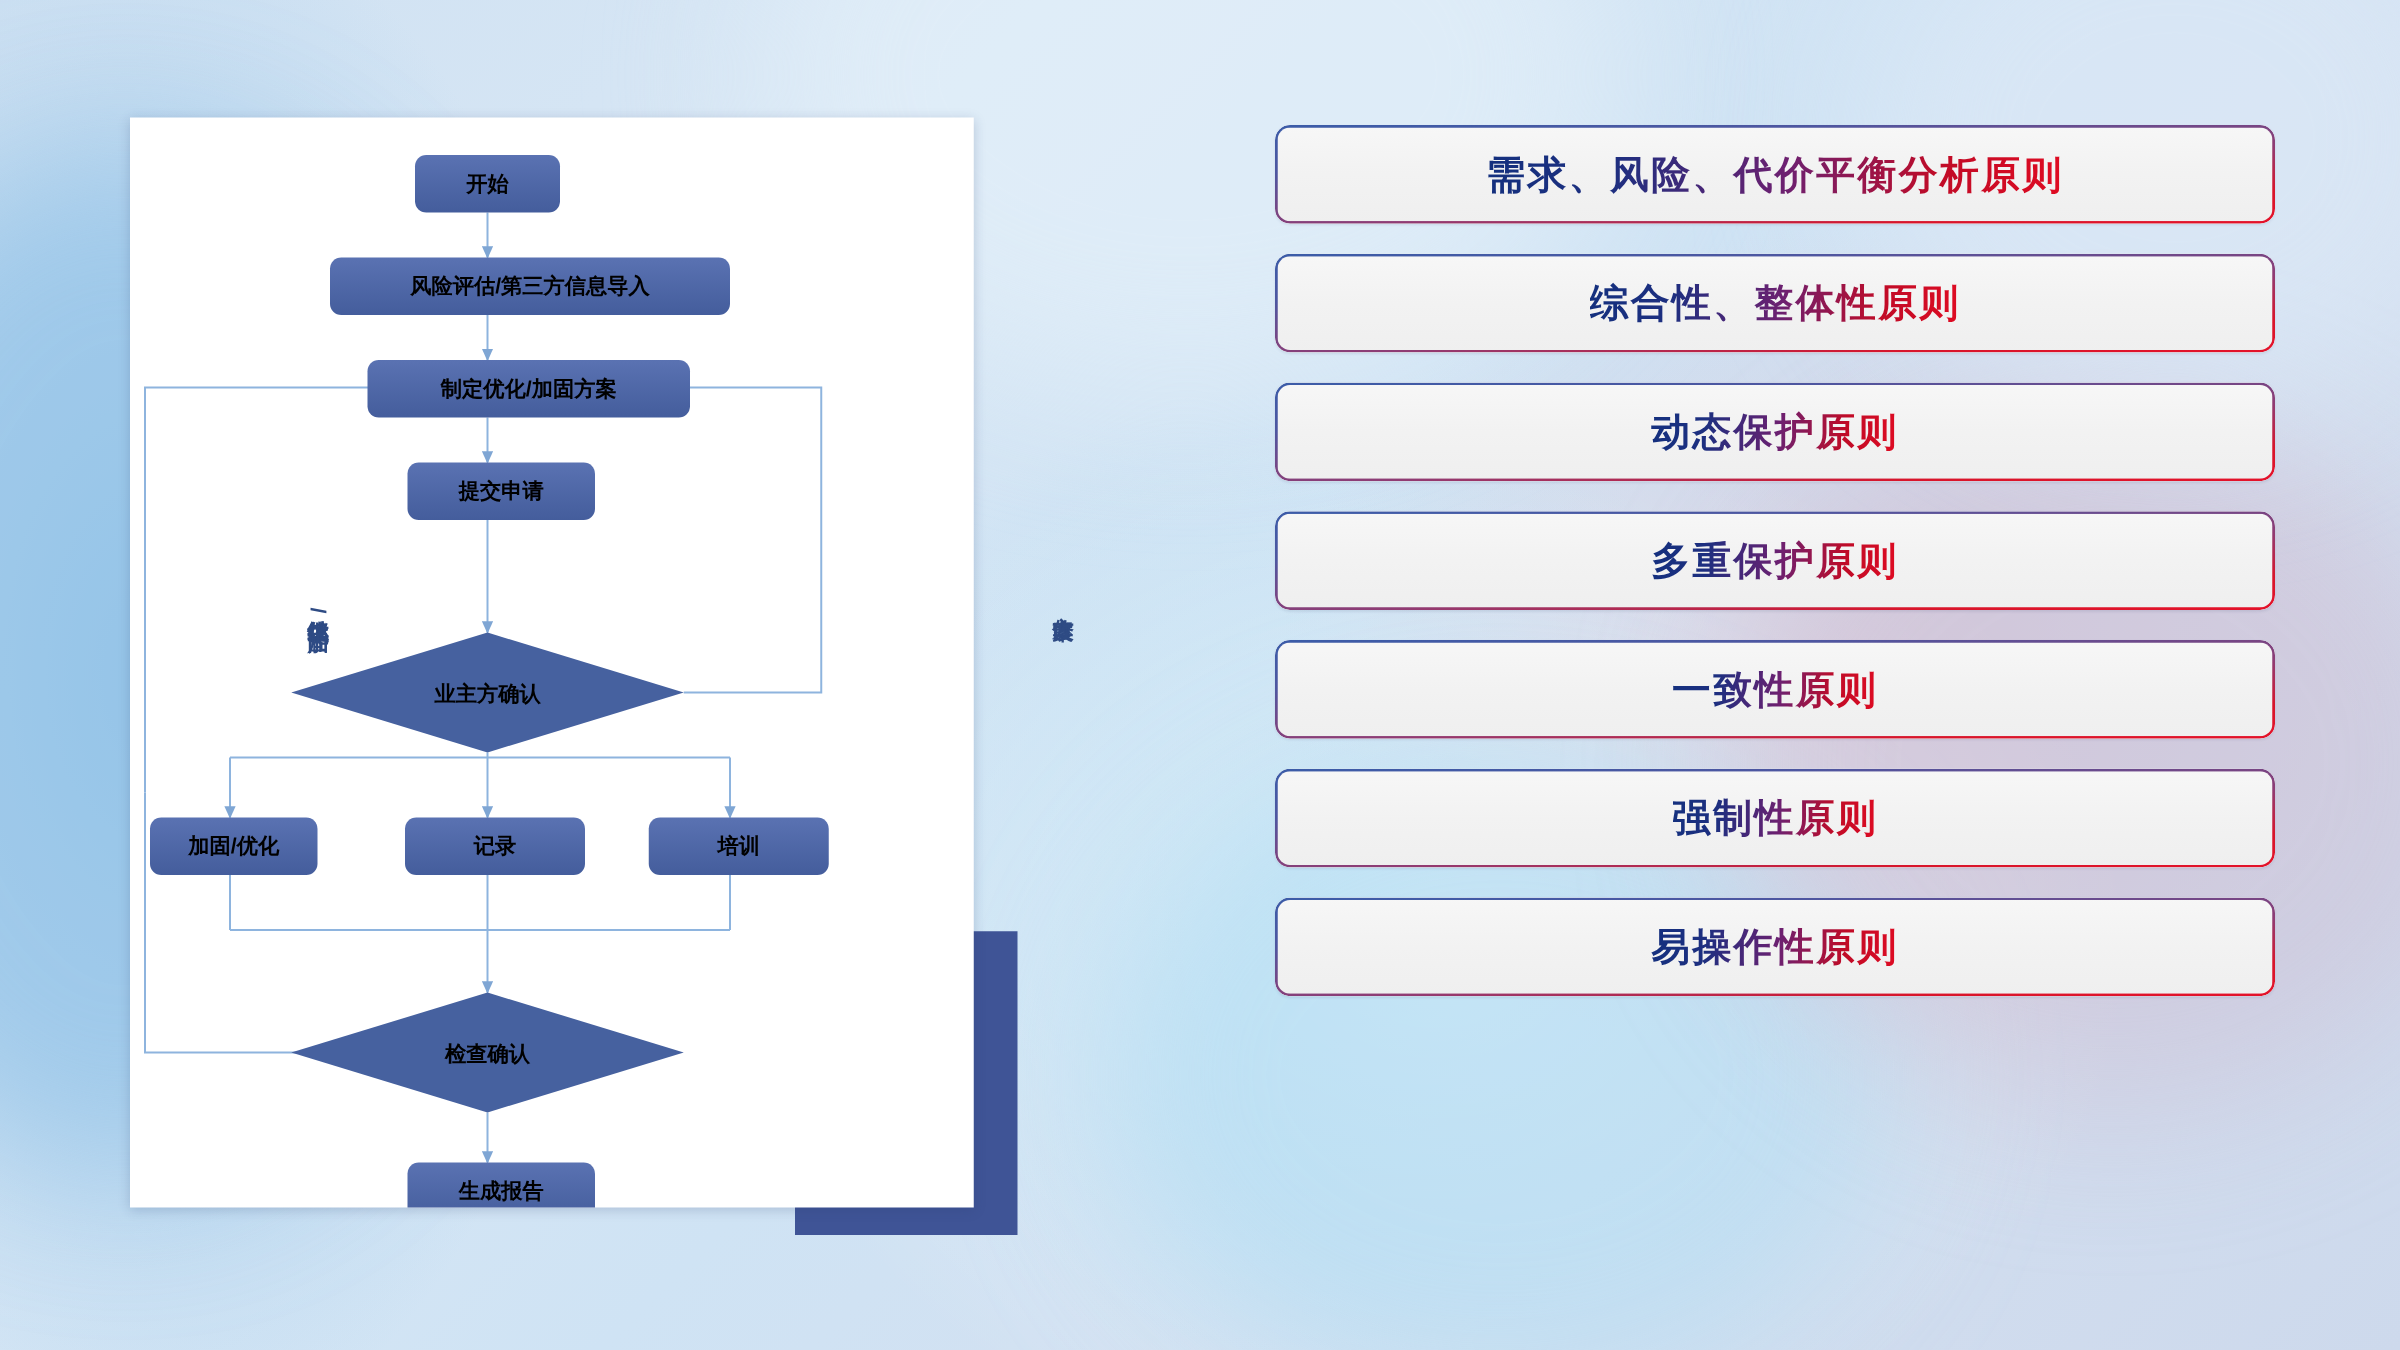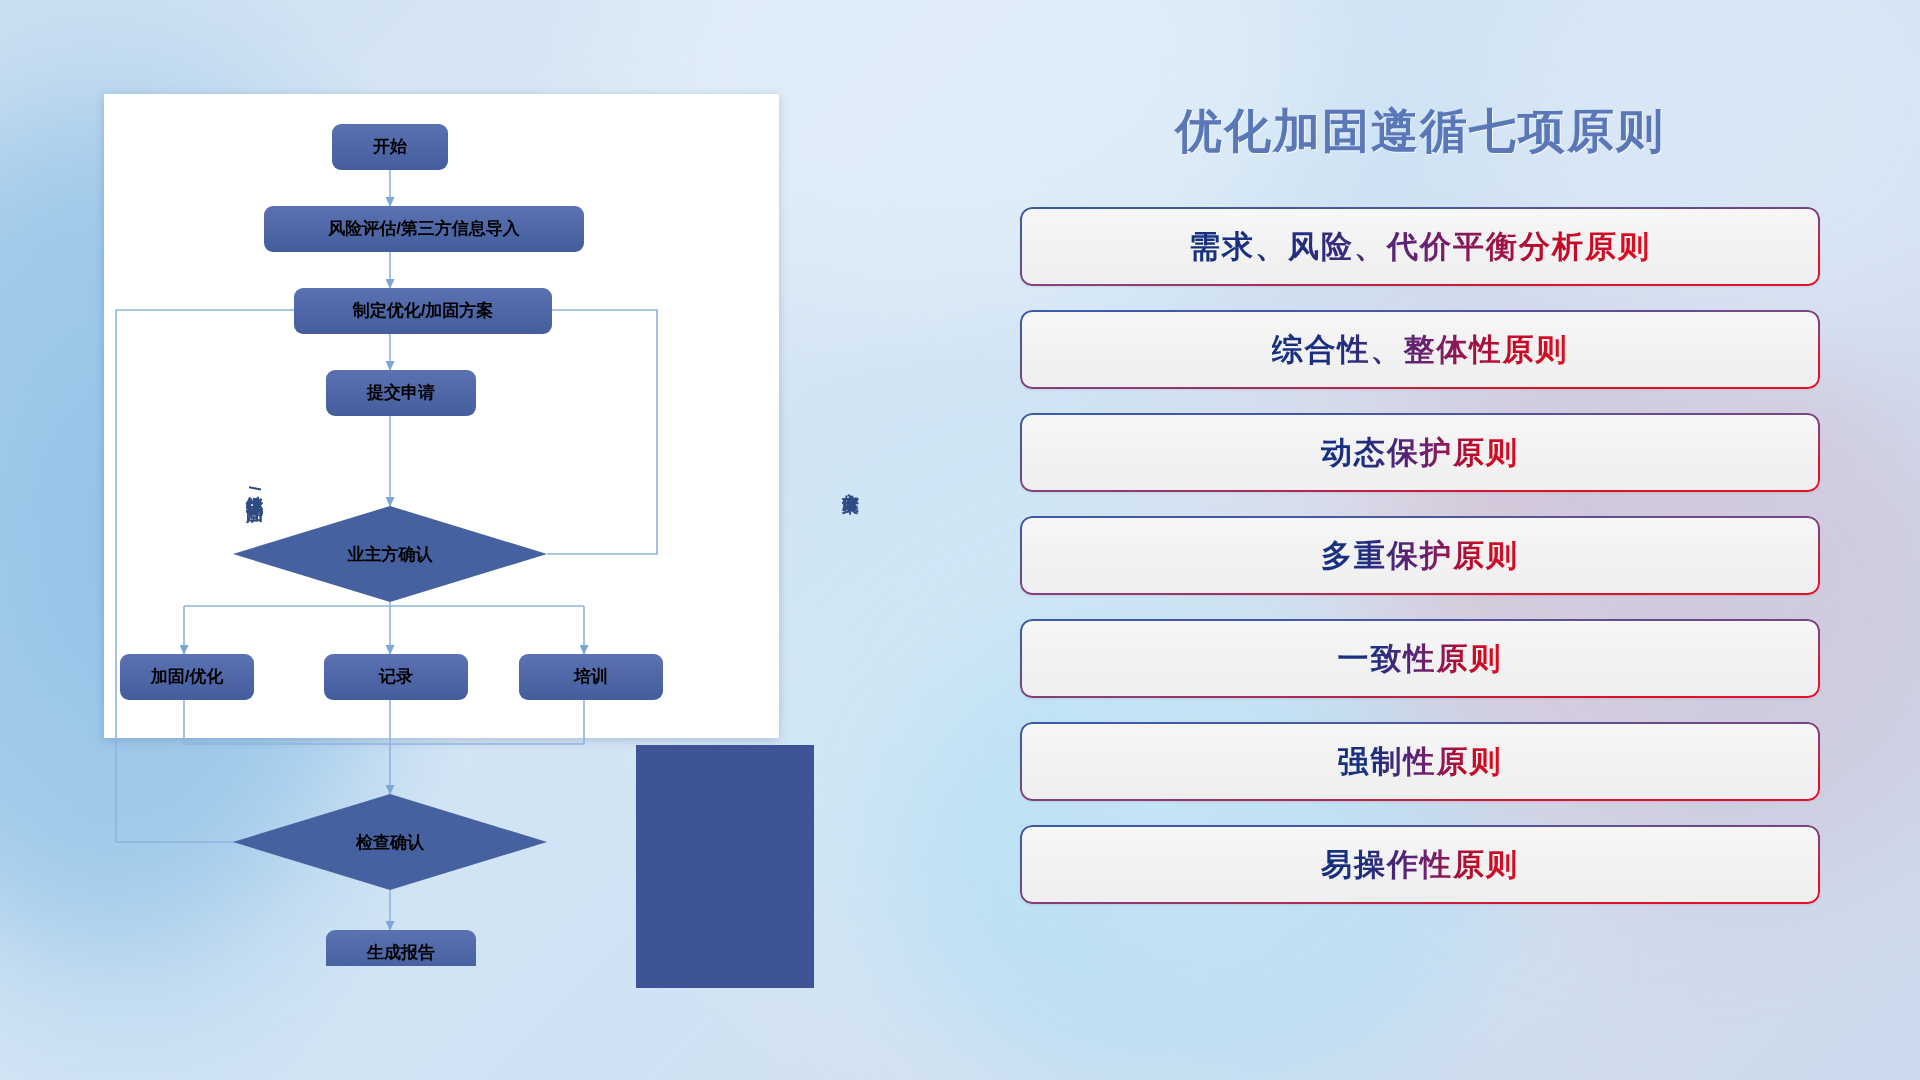--- a/index.html
+++ b/index.html
@@ -29,21 +29,21 @@
   .blob-e { left: 600px; top: -200px; width: 700px; height: 520px; background: rgba(228,239,249,0.65); }
 
   
   #accent-rect {
     position: absolute; left: 636px; top: 745px;
     width: 178px; height: 243px;
     background: #3f5496;
   }
   #flow-card {
     position: absolute; left: 104px; top: 94px;
-    width: 675px; height: 644px;
+    width: 675px; height: 872px;
     background: #ffffff;
     box-shadow: 0 2px 9px rgba(40,60,110,0.22);
   }
   #flow-svg { position: absolute; left: 0; top: 0; }
 
   .node-text {
     font-size: 17px; font-weight: bold; color: #ffffff;
     text-anchor: middle; dominant-baseline: middle;
     white-space: pre;
   }
@@ -200,21 +200,20 @@
       </g>
     </svg>
 
     <div class="side-label" id="label-left">继续优化/加固</div>
 
     <div class="side-label" id="label-right">方案修改</div>
   </div>
 
   <div id="right-panel">
 
-    <div id="panel-title">优化加固遵循七项原则</div>
 
     <div class="card card-wide">
       <span class="card-label">需求、风险、代价平衡分析原则</span>
     </div>
 
     <div class="card">
       <span class="card-label">综合性、整体性原则</span>
     </div>
 
     <div class="card">

